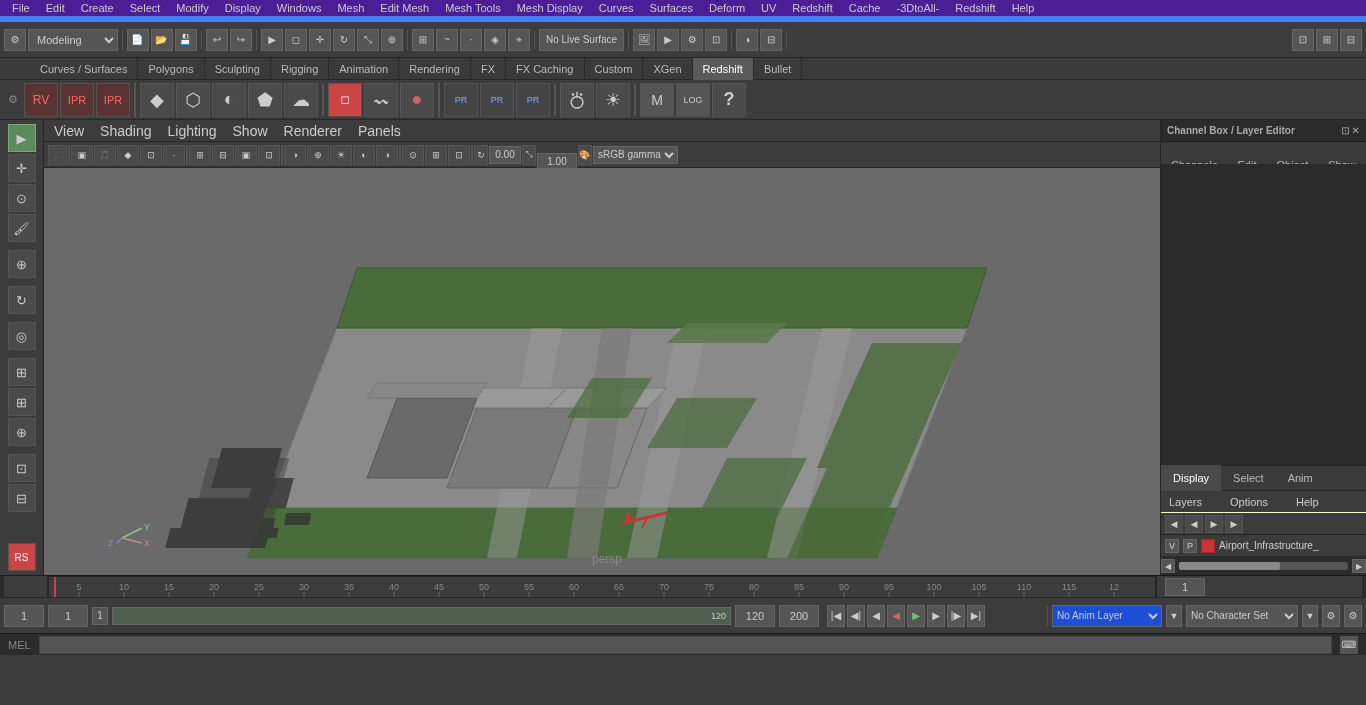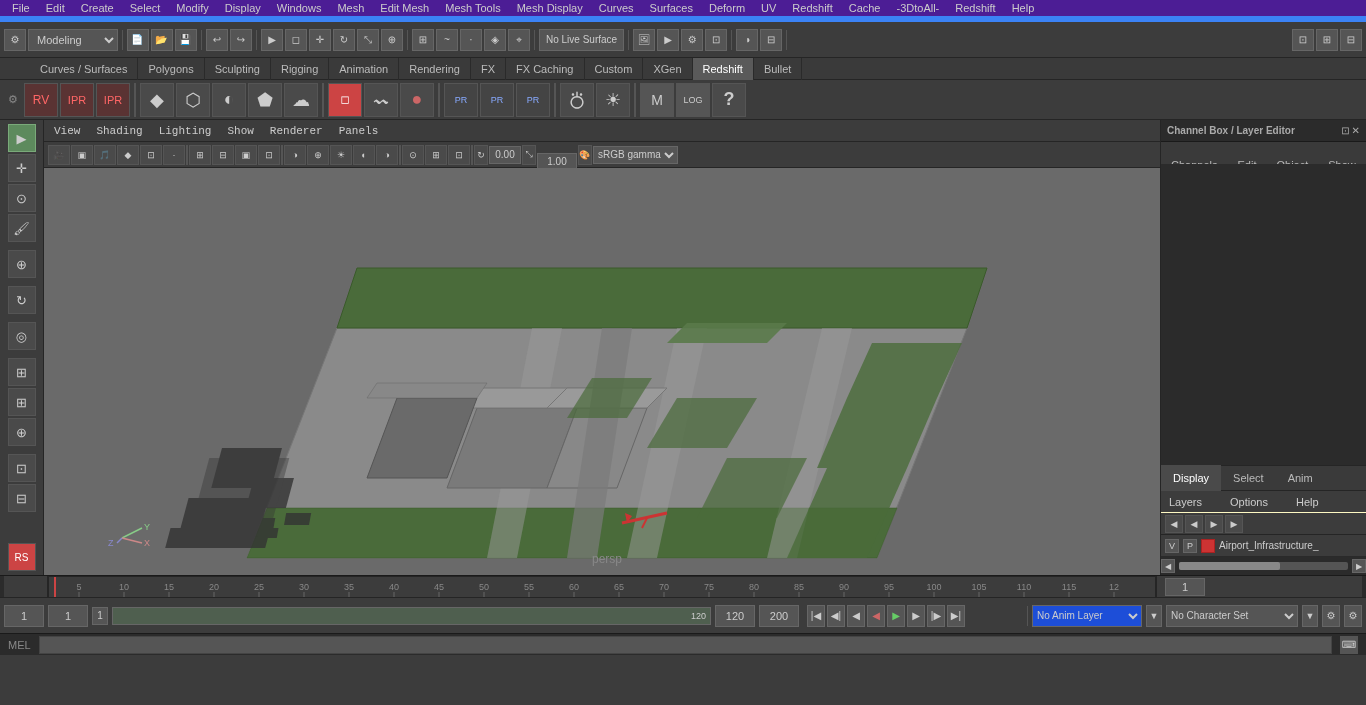--- a/index.html
+++ b/index.html
@@ -174,25 +174,24 @@
     #viewport-top-bar {
       height: 22px;
       background: #3c3c3c;
       display: flex;
       align-items: center;
       padding: 0 4px;
       gap: 4px;
       border-bottom: 1px solid #252525;
     }
     .vp-menu-item {
-      font-size: 11px;
+      font-size: 14px;
       color: #ccc;
       padding: 2px 6px;
       cursor: pointer;
-      font-family: Liberation Mono, monospace;
     }
 
     
     #viewport-icons-bar {
       height: 26px;
       background: #3c3c3c;
       display: flex;
       align-items: center;
       padding: 0 4px;
       gap: 1px;
@@ -905,21 +904,21 @@
     <div class="transport-btn">▶|</div>
   </div>
 
   <div class="bottom-separator"></div>
 
   <select style="height:22px;background:#1d4ed8;border:1px solid #666;color:#ccc;font-size:10px;width:110px;">
     <option>No Anim Layer</option>
   </select>
   <div style="width:16px;height:22px;background:#555;border:1px solid #666;display:flex;align-items:center;justify-content:center;cursor:pointer;color:#ccc;font-size:9px;">▼</div>
 
-  <select style="height:22px;background:#555;border:1px solid #666;color:#ccc;font-size:10px;width:132px;">
+  <select style="height:22px;background:#555;border:1px solid #666;color:#ccc;font-size:10px;width:112px;">
     <option>No Character Set</option>
   </select>
   <div style="width:16px;height:22px;background:#555;border:1px solid #666;display:flex;align-items:center;justify-content:center;cursor:pointer;color:#ccc;font-size:9px;">▼</div>
   <div style="width:18px;height:22px;background:#555;border:1px solid #666;display:flex;align-items:center;justify-content:center;cursor:pointer;color:#ccc;font-size:10px;">⚙</div>
   <div style="width:18px;height:22px;background:#555;border:1px solid #666;display:flex;align-items:center;justify-content:center;cursor:pointer;color:#ccc;font-size:10px;">⚙</div>
 </div>
 
 <div id="status-bar">
   <span class="status-text">MEL</span>
   <input type="text" class="status-input" placeholder="" style="">

